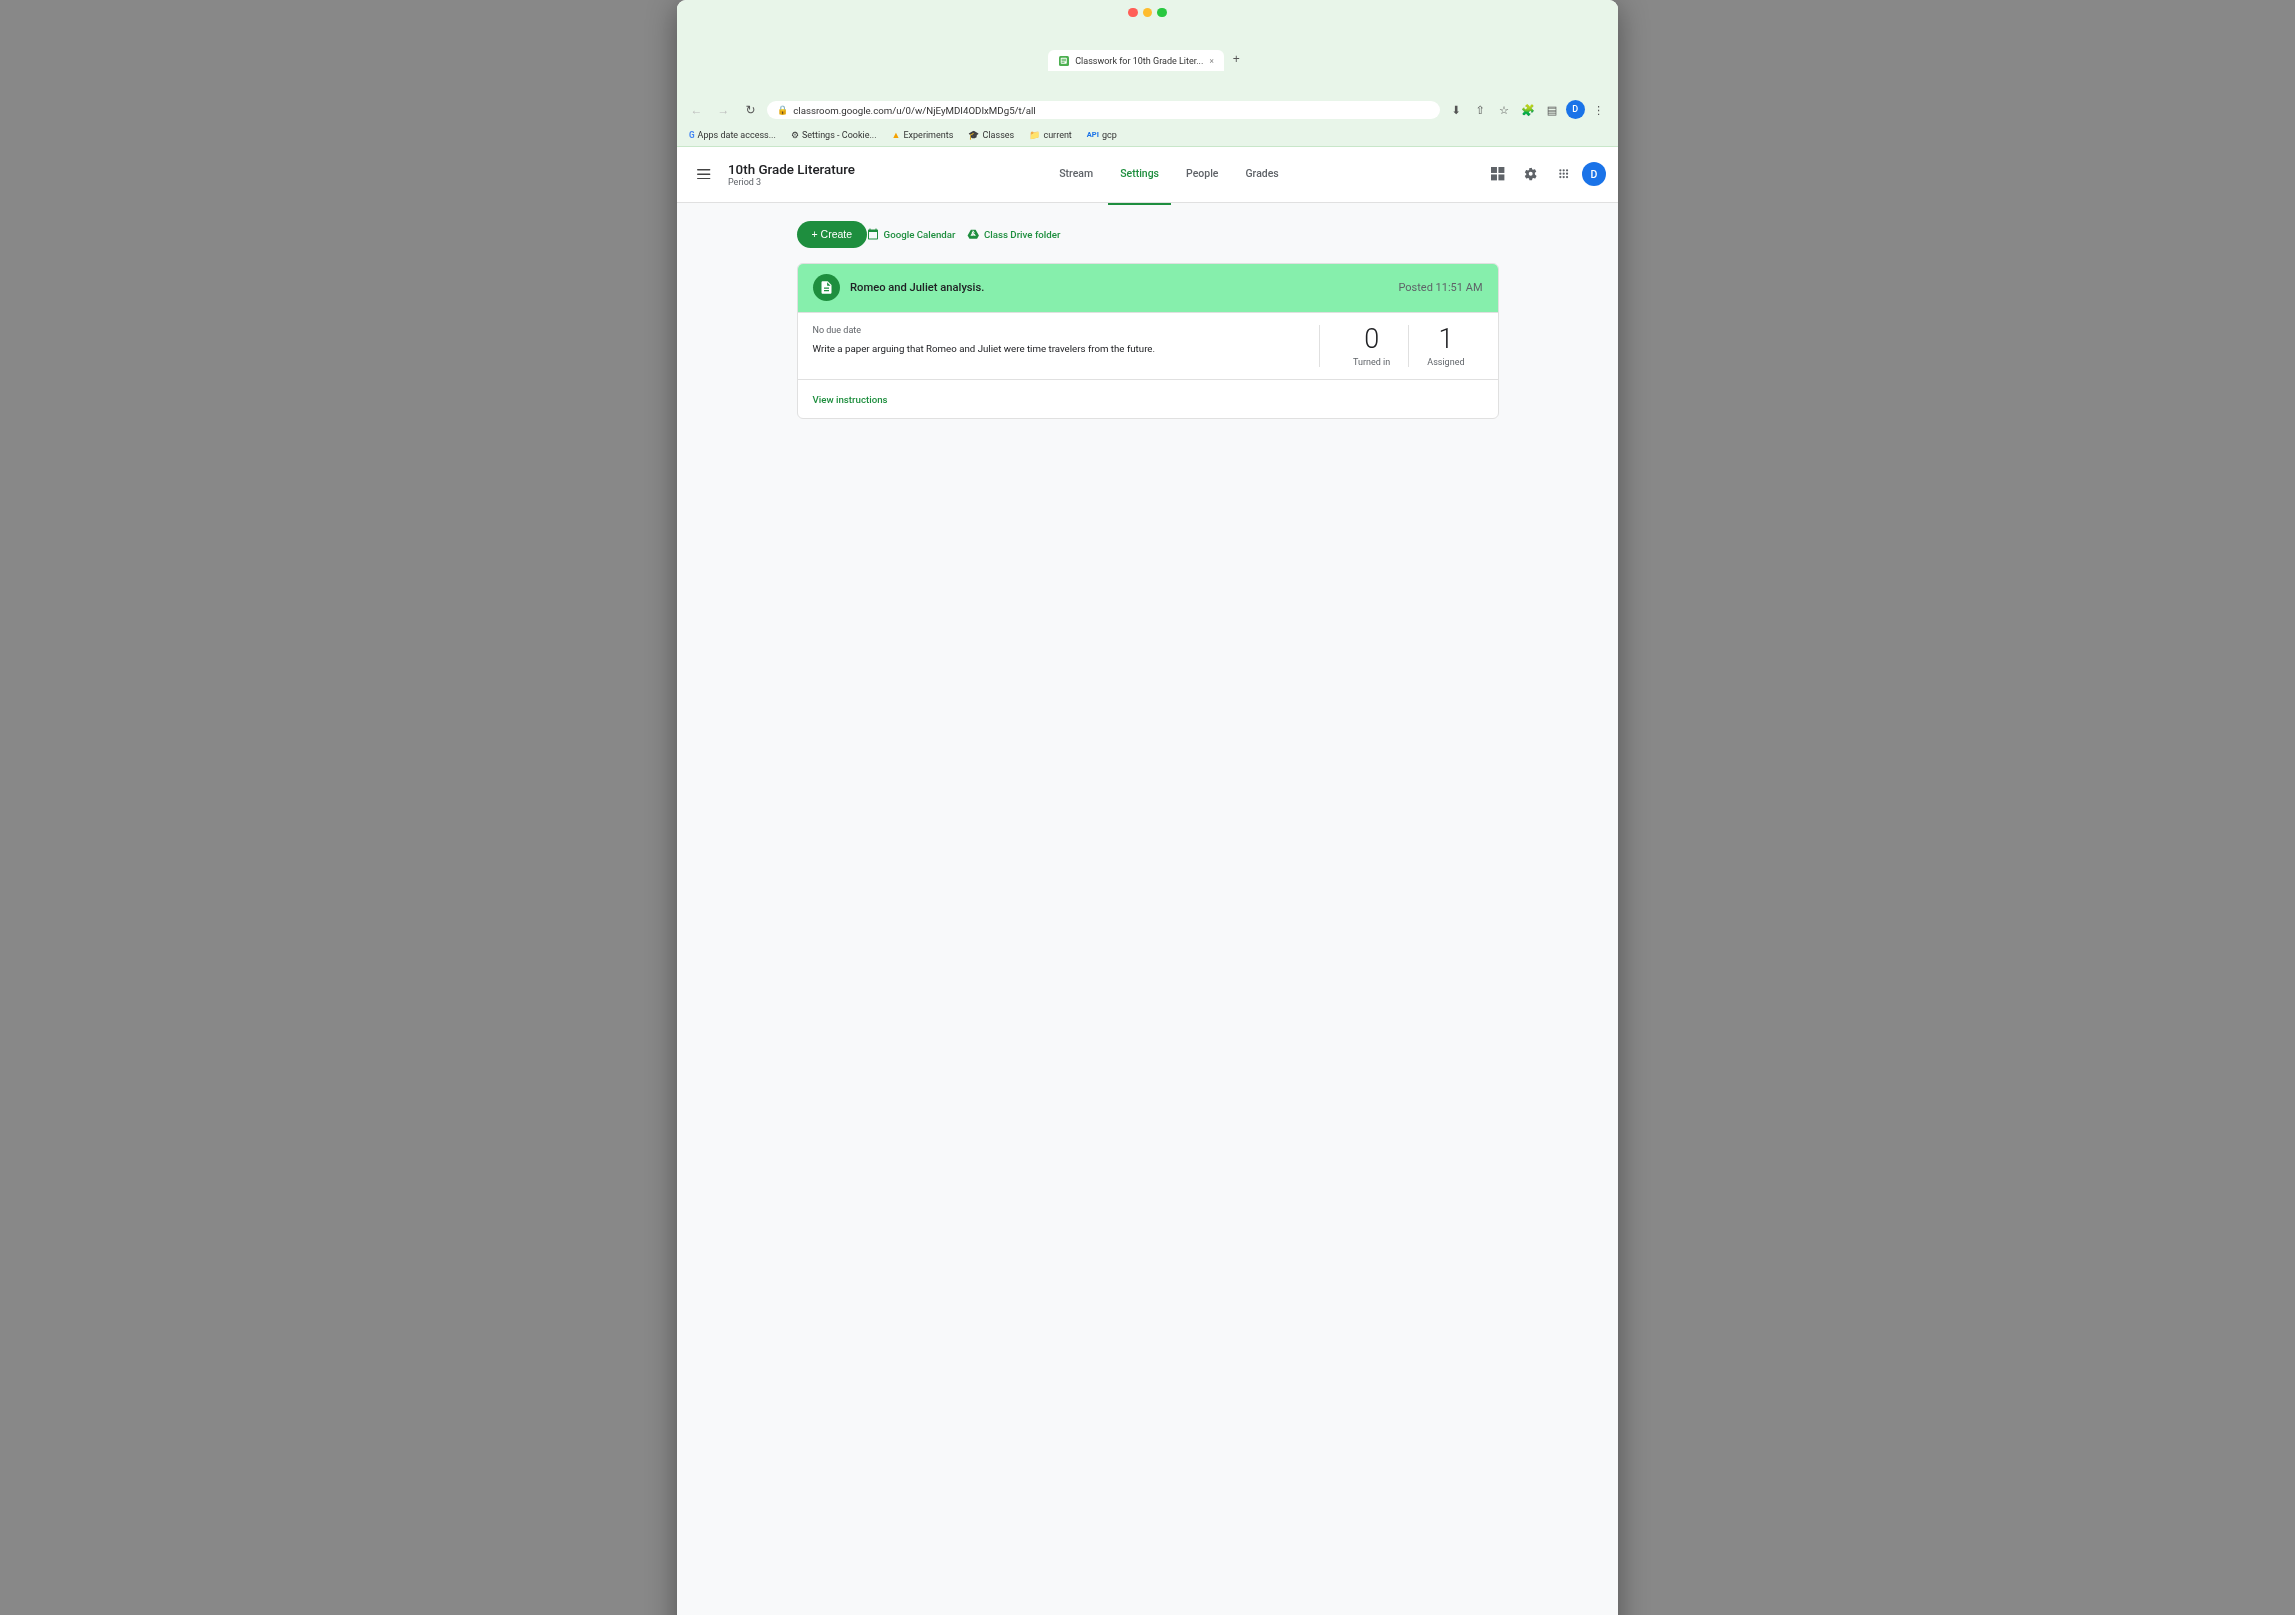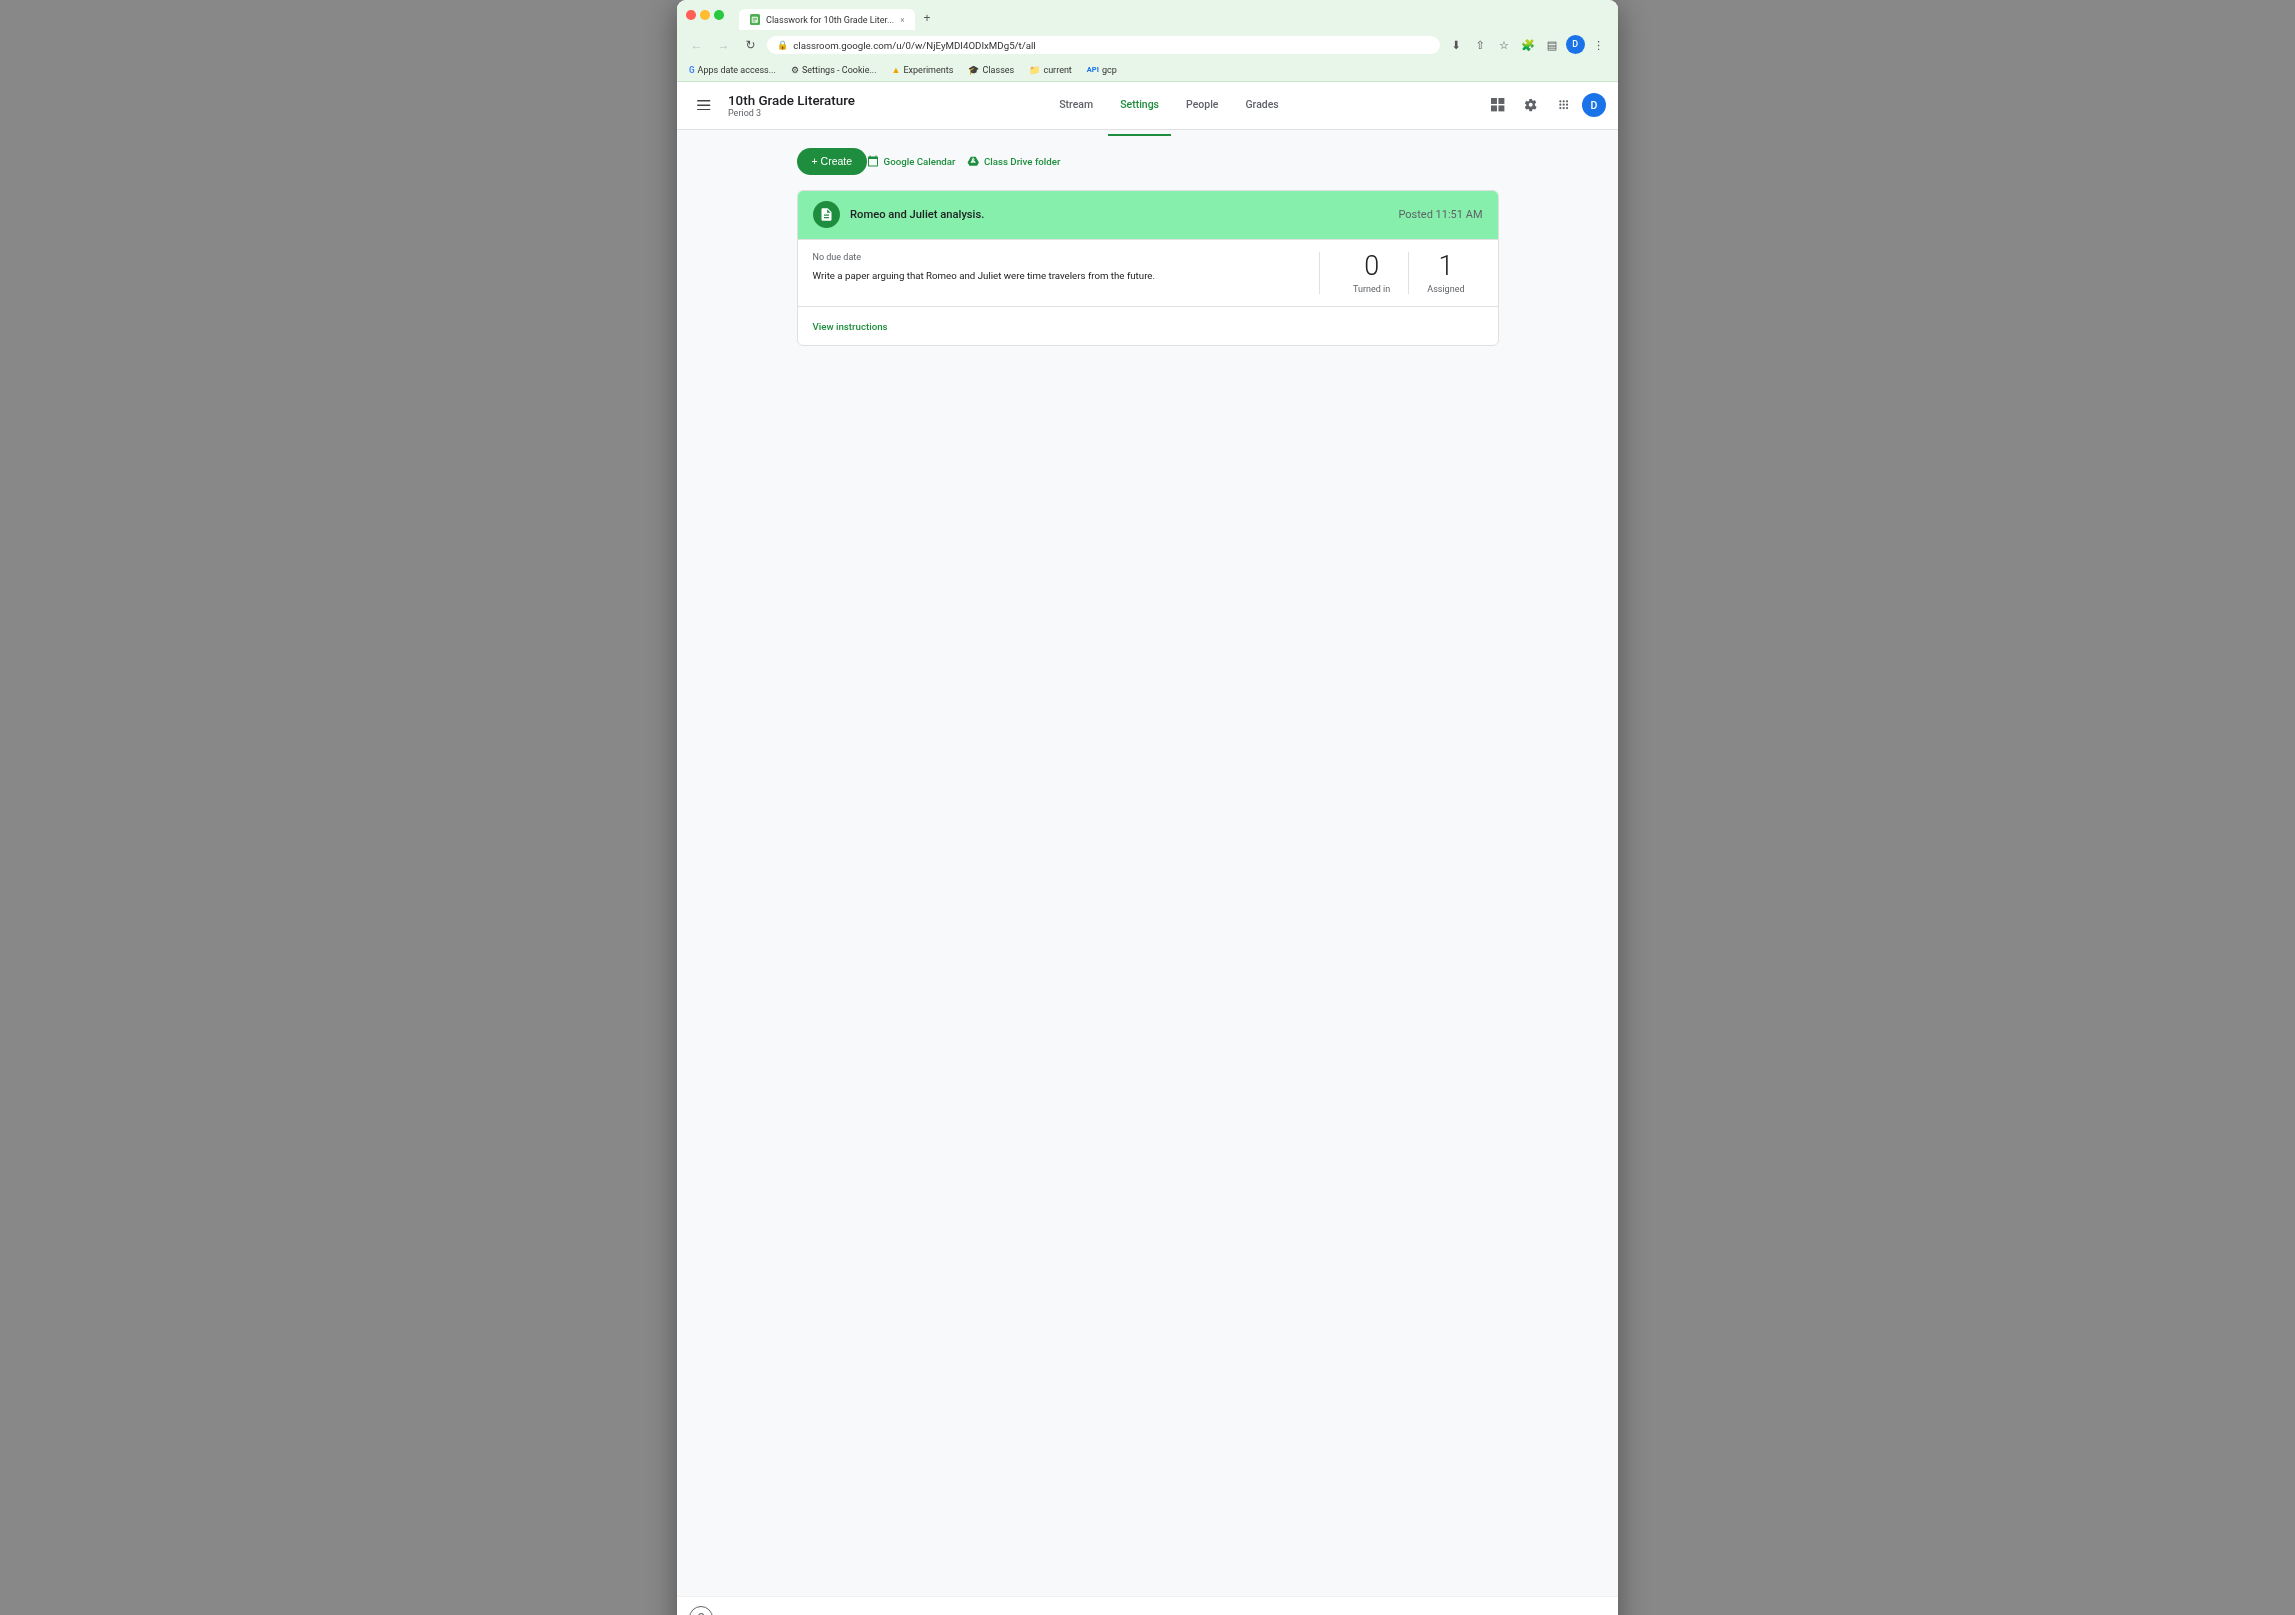--- a/index.html
+++ b/index.html
@@ -12,21 +12,22 @@
       overflow: hidden;
       box-shadow: 0 6px 30px rgba(0,0,0,0.4);
     }
 
     
     .title-bar {
       background: #e8f5e9;
       padding: 7.5px 9px 0;
       display: flex;
       align-items: center;
-      gap: 15px;
+      gap: 24px;
+      flex-direction: column;
     }
     .traffic-lights { display: flex; gap: 4.5px; align-items: center; padding-bottom: 7.5px; }
     .tl { width: 9.7px; height: 9.7px; border-radius: 50%; }
     .tl-red { background: #ff5f57; }
     .tl-yellow { background: #febc2e; }
     .tl-green { background: #28c840; }
 
     .tabs-row { display: flex; align-items: flex-end; gap: 1.5px; flex: 1; }
     .tab {
       background: #fff;
@@ -99,21 +100,21 @@
     .bm-icon { font-size: 9px; }
 
     
     .app-content { background: #fff; }
 
     
     .gc-header {
       display: flex;
       align-items: center;
       padding: 0 12px;
-      height: 48px;
+      height: 56px;
       border-bottom: 0.7px solid #e0e0e0;
       background: #fff;
     }
     .menu-btn { background: none; border: none; cursor: pointer; width: 30px; height: 30px; border-radius: 50%; display: flex; align-items: center; justify-content: center; color: #444; }
     .class-info { margin-left: 9px; }
     .class-title { font-size: 13.4px; font-weight: 500; color: #202124; }
     .class-period { font-size: 9px; color: #5f6368; }
     .header-nav { display: flex; gap: 3px; margin: 0 auto; }
     .nav-tab {
       padding: 23px 12px;

